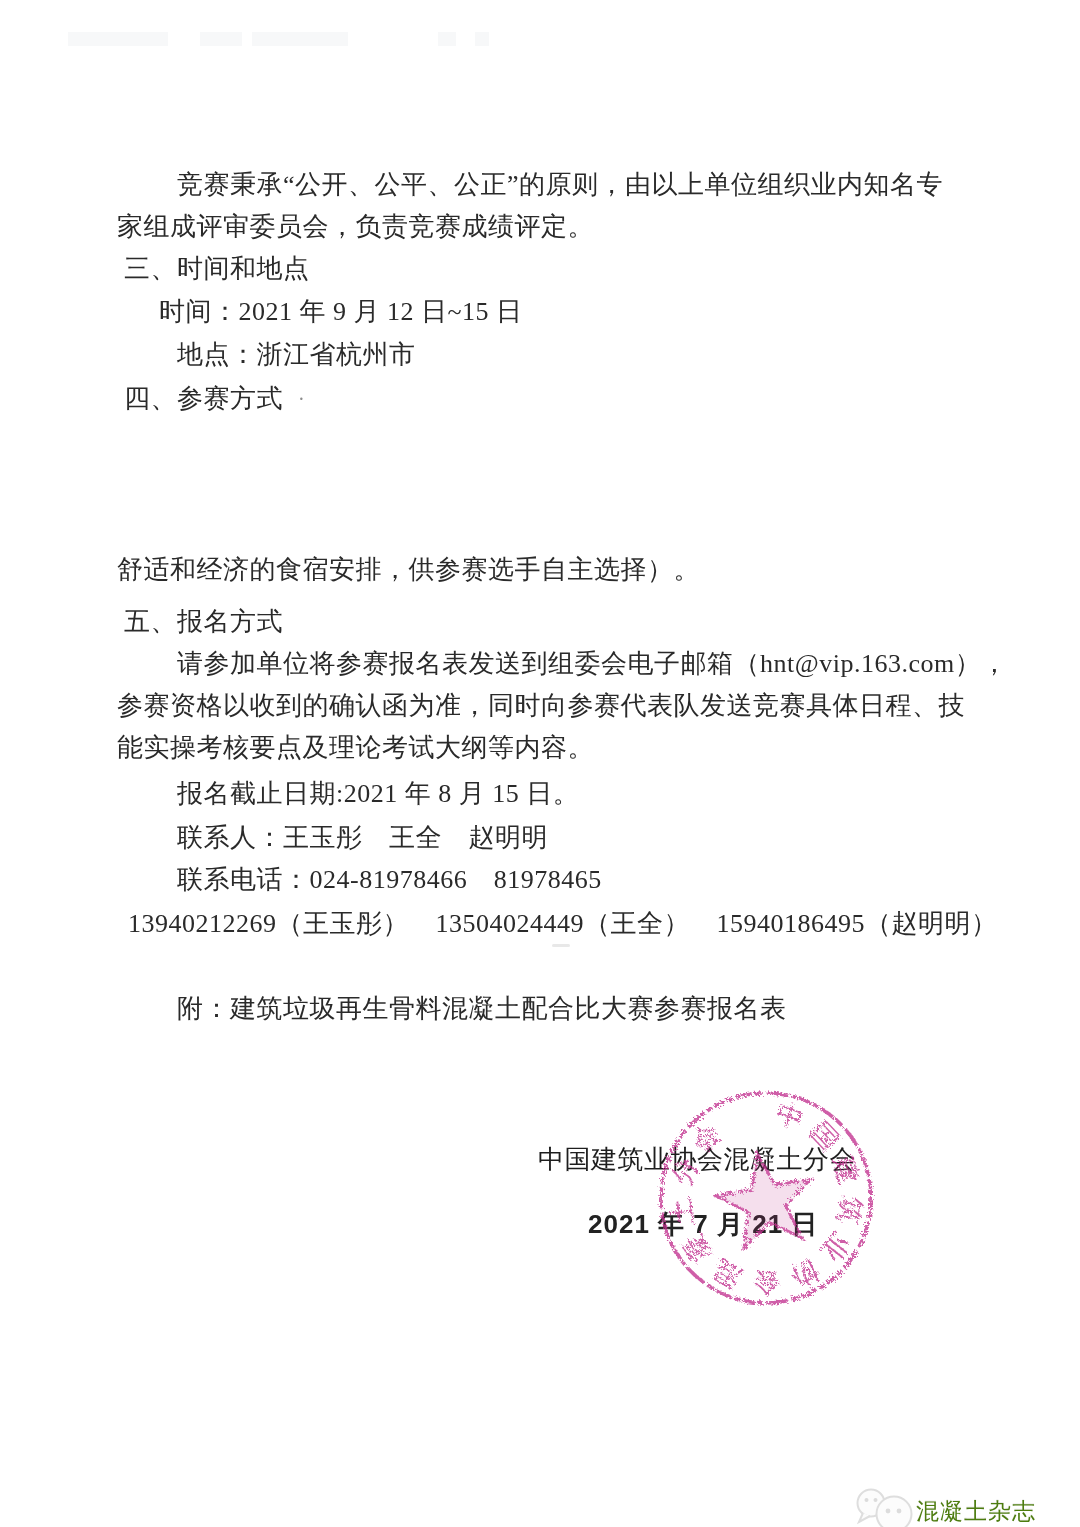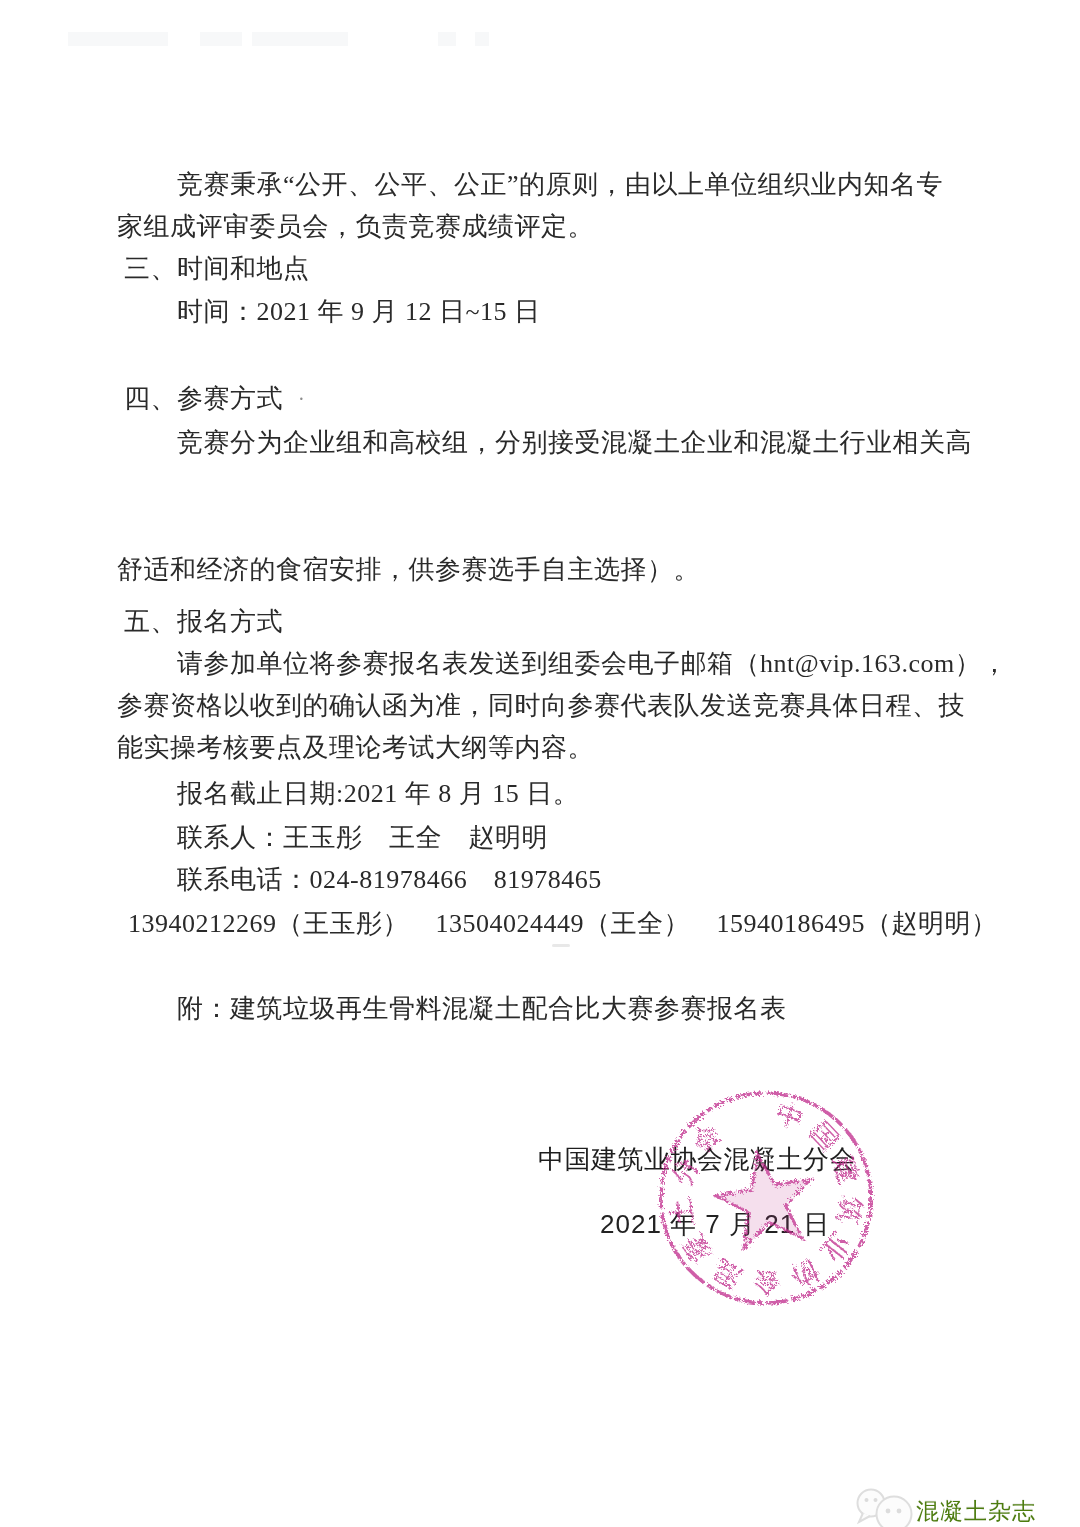--- a/index.html
+++ b/index.html
@@ -22,23 +22,23 @@
   .scan-blot{position:absolute;background:#f7f8f9;}
   .middot{position:absolute;color:#8d8d8d;font-size:20px;}
   .stray-dash{position:absolute;width:18px;height:3px;background:#d9d9d9;border-radius:2px;opacity:.6;}
   .sig-org{
     position:absolute;left:538px;top:1110px;
     font-family:"Liberation Sans","DejaVu Sans",sans-serif;
     font-weight:400;font-size:26px;color:#1e1e1e;
     letter-spacing:0.5px;white-space:pre;
   }
   .sig-date{
-    position:absolute;left:600px;top:1175px;
+    position:absolute;left:588px;top:1175px;
     font-family:"Liberation Sans","DejaVu Sans",sans-serif;
-    font-weight:400;font-size:26px;color:#222;
+    font-weight:700;font-size:26px;color:#222;
     letter-spacing:1px;white-space:pre;
   }
   .seal{position:absolute;left:650px;top:1050px;width:232px;height:232px;}
   .wm-logo{position:absolute;left:850px;top:1452px;width:72px;height:58px;}
   .wm-text{
     position:absolute;left:916px;top:1464px;
     font-family:Liberation Sans, sans-serif;
     font-size:23px;color:#4d7c0f;letter-spacing:1px;white-space:pre;
     text-shadow:0 1px 0 #ffffff,0 -1px 0 #efefef;
   }
@@ -50,24 +50,24 @@
 
   <div class="scan-blot" style="left:68px;top:0;width:100px;height:14px"></div>
   <div class="scan-blot" style="left:200px;top:0;width:42px;height:14px"></div>
   <div class="scan-blot" style="left:252px;top:0;width:96px;height:14px"></div>
   <div class="scan-blot" style="left:438px;top:0;width:18px;height:14px"></div>
   <div class="scan-blot" style="left:475px;top:0;width:14px;height:14px"></div>
 
   <div class="ln" style="left:177px;top:137px">竞赛秉承“公开、公平、公正”的原则，由以上单位组织业内知名专</div>
   <div class="ln" style="left:117px;top:179px">家组成评审委员会，负责竞赛成绩评定。</div>
   <div class="ln" style="left:124px;top:221px">三、时间和地点</div>
-  <div class="ln" style="left:177px;top:264px">时间：2021 年 9 月 12 日~15 日</div>
+  <div class="ln" style="left:159px;top:264px">时间：2021 年 9 月 12 日~15 日</div>
+  <div class="ln" style="left:177px;top:307px">地点：浙江省杭州市</div>
   <div class="ln" style="left:124px;top:351px">四、参赛方式</div>
   <div class="middot" style="left:298px;top:356px">·</div>
-  <div class="ln" style="left:177px;top:395px">竞赛分为企业组和高校组，分别接受混凝土企业和混凝土行业相关高</div>
   <div class="ln" style="left:117px;top:522px">舒适和经济的食宿安排，供参赛选手自主选择）。</div>
   <div class="ln" style="left:124px;top:574px">五、报名方式</div>
   <div class="ln" style="left:177px;top:616px">请参加单位将参赛报名表发送到组委会电子邮箱（hnt@vip.163.com），</div>
   <div class="ln" style="left:117px;top:700px">能实操考核要点及理论考试大纲等内容。</div>
   <div class="ln" style="left:117px;top:658px">参赛资格以收到的确认函为准，同时向参赛代表队发送竞赛具体日程、技</div>
   <div class="ln" style="left:177px;top:746px">报名截止日期:2021 年 8 月 15 日。</div>
   <div class="ln" style="left:177px;top:790px">联系人：王玉彤　王全　赵明明</div>
   <div class="ln" style="left:177px;top:832px">联系电话：024-81978466　81978465</div>
   <div class="ln" style="left:128px;top:876px">13940212269（王玉彤）　13504024449（王全）　15940186495（赵明明）</div>
   <div class="stray-dash" style="left:552px;top:912px"></div>

